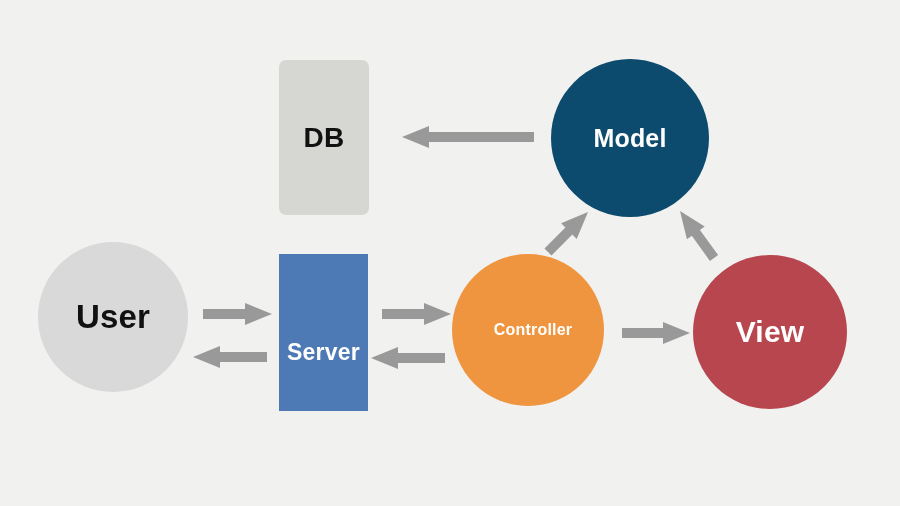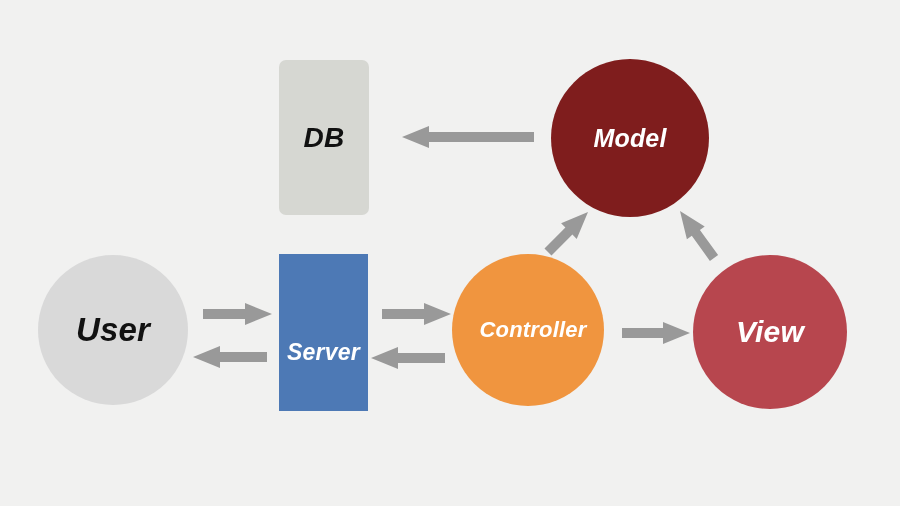--- a/index.html
+++ b/index.html
@@ -7,21 +7,20 @@
     padding: 0;
     background: #f1f1f0;
     font-family: "Liberation Sans", sans-serif;
   }
   .stage {
     position: relative;
     width: 900px;
     height: 464px;
     overflow: hidden;
     background: #f1f1f0;
-    font-style: italic;
   }
   .arrows {
     position: absolute;
     left: 0;
     top: 0;
     width: 900px;
     height: 506px;
     pointer-events: none;
   }
   .node {
@@ -35,30 +34,30 @@
   .node.rounded-rect { border-radius: 7px; }
   .label {
     font-weight: 600;
     letter-spacing: 0.2px;
     white-space: nowrap;
     user-select: none;
   }
   
   #node-db         { left: 279px; top: 60px;  width: 90px;  height: 155px; }
   #node-model      { left: 551px; top: 59px;  width: 158px; height: 158px; }
-  #node-user       { left: 38px;  top: 255px; width: 150px; height: 150px; }
+  #node-user       { left: 38px;  top: 242px; width: 150px; height: 150px; }
   #node-server     { left: 279px; top: 254px; width: 89px;  height: 157px; }
   #node-controller { left: 452px; top: 254px; width: 152px; height: 152px; }
   #node-view       { left: 693px; top: 255px; width: 154px; height: 154px; }
 
   #node-db .label         { font-size: 28px; }
   #node-model .label      { font-size: 25px; }
   #node-user .label       { font-size: 33px; }
   #node-server .label     { font-size: 23px; margin-top: 40px; }
-  #node-controller .label { font-size: 22px; margin-left: 10px; }
+  #node-controller .label { font-size: 16px; margin-left: 10px; }
   #node-view .label       { font-size: 30px; }
 </style>
 </head>
 <body>
 
 <div class="stage" style="background: rgb(241, 241, 240);">
 
   <svg class="arrows" id="arrow-layer" viewBox="0 0 900 506" xmlns="http://www.w3.org/2000/svg">
       <polygon points="534,132 429,132 429,126 402,137 429,148 429,142 534,142" fill="#999999"></polygon>
       <polygon points="203,319 245,319 245,325 272,314 245,303 245,309 203,309" fill="#999999"></polygon>
@@ -67,21 +66,21 @@
       <polygon points="445,353 398,353 398,347 371,358 398,369 398,363 445,363" fill="#999999"></polygon>
       <polygon points="622,338 663,338 663,344 690,333 663,322 663,328 622,328" fill="#999999"></polygon>
       <polygon points="551.5,255.5 572.4,234.6 576.7,238.9 588,212 561.1,223.3 565.4,227.6 544.5,248.5" fill="#999999"></polygon>
       <polygon points="718.1,255.1 699.9,229.9 704.7,226.4 680,211 686.9,239.3 691.8,235.8 709.9,260.9" fill="#999999"></polygon>
     </svg>
 
   <div class="node rounded-rect" id="node-db" style="background: rgb(214, 215, 210);">
     <span class="label" style="color: rgb(17, 17, 17);">DB</span>
   </div>
 
-  <div class="node circle" id="node-model" style="background: #7f1d1d;">
+  <div class="node circle" id="node-model" style="background: #0c4a6e;">
     <span class="label" style="color: rgb(255, 255, 255);">Model</span>
   </div>
 
   <div class="node circle" id="node-user" style="background: rgb(217, 217, 217);">
     <span class="label" style="color: rgb(17, 17, 17);">User</span>
   </div>
 
   <div class="node" id="node-server" style="background: rgb(77, 121, 181);">
     <span class="label" style="color: rgb(255, 255, 255);">Server</span>
   </div>

